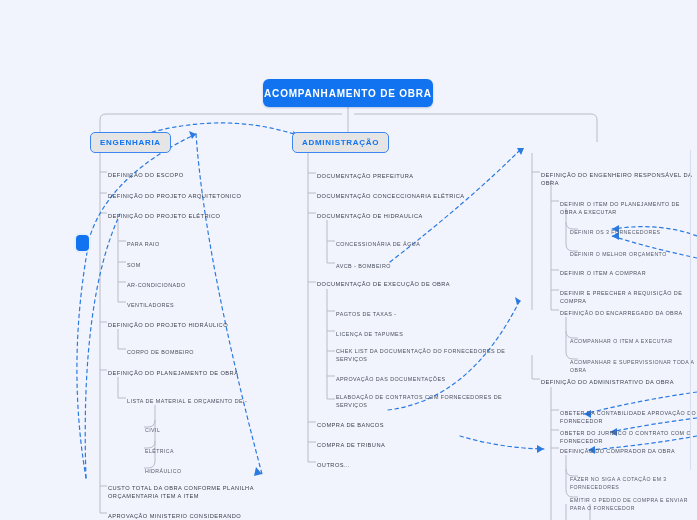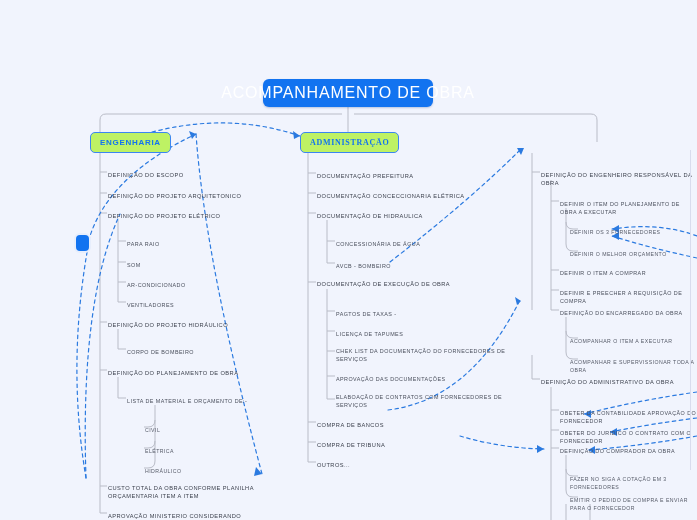--- a/index.html
+++ b/index.html
@@ -14,37 +14,37 @@
 
   
   .root-node{
     position:absolute;left:263px;top:79px;
     width:170px;height:28px;
     background:#1273f0;border-radius:6px;
     display:flex;align-items:center;justify-content:center;
     box-shadow:0 1px 2px rgba(20,60,140,.25);
   }
   .root-node span{
-    color:#ffffff;font-size:16px;font-weight:normal;letter-spacing:.8px;
+    color:#ffffff;font-size:10px;font-weight:bold;letter-spacing:.8px;
     white-space:nowrap;
   }
 
   
   .branch-head{
     position:absolute;height:21px;
-    background:#bef264;border:1.5px solid #3b86f2;border-radius:5px;
+    background:#e5e5e5;border:1.5px solid #3b86f2;border-radius:5px;
     display:flex;align-items:center;justify-content:center;
     padding:0 9px;box-sizing:border-box;
   }
   .branch-head span{
     color:#1273f0;font-size:8px;font-weight:bold;letter-spacing:.7px;
     white-space:nowrap;
   }
   #head-eng{left:90px;top:132px;}
-  #head-adm{left:300px;top:132px;font-family:Liberation Serif, serif;}
+  #head-adm{left:292px;top:132px;}
   #head-exe{left:527px;top:132px;}
 
   
   .topic{
     position:absolute;
     color:#3f4350;
     font-size:5.6px;
     letter-spacing:.45px;
     line-height:7.6px;
     white-space:pre-line;

